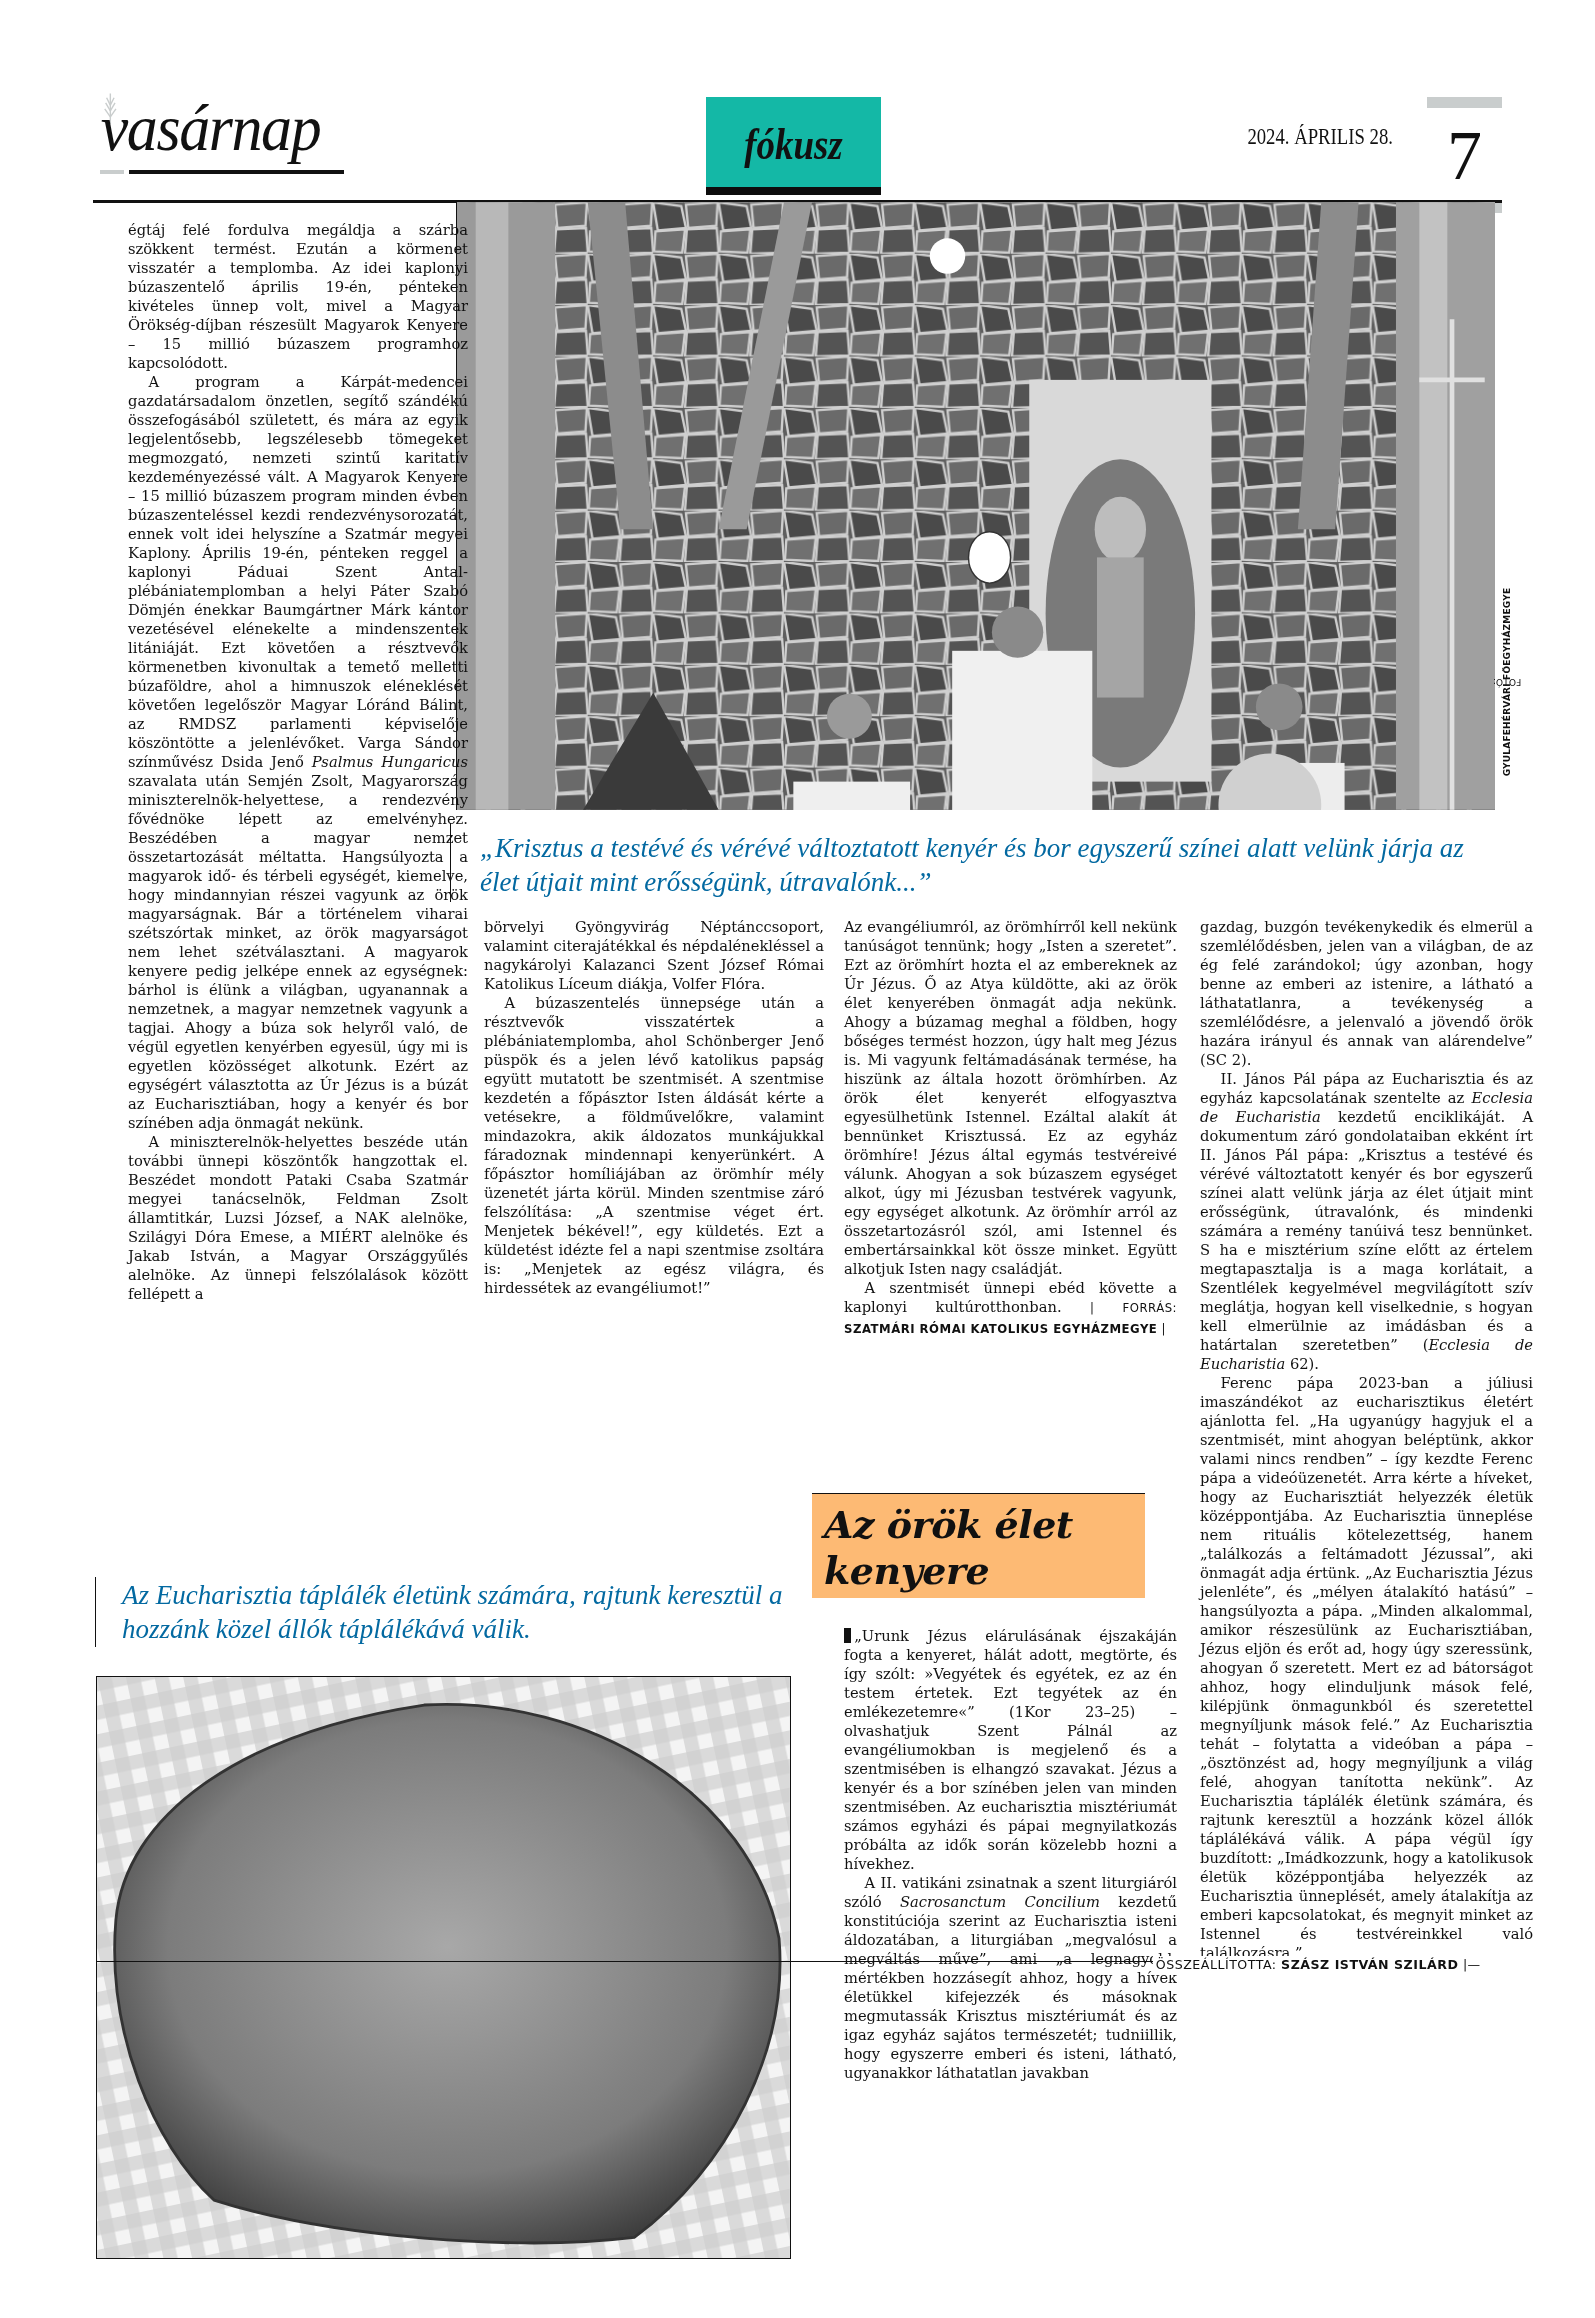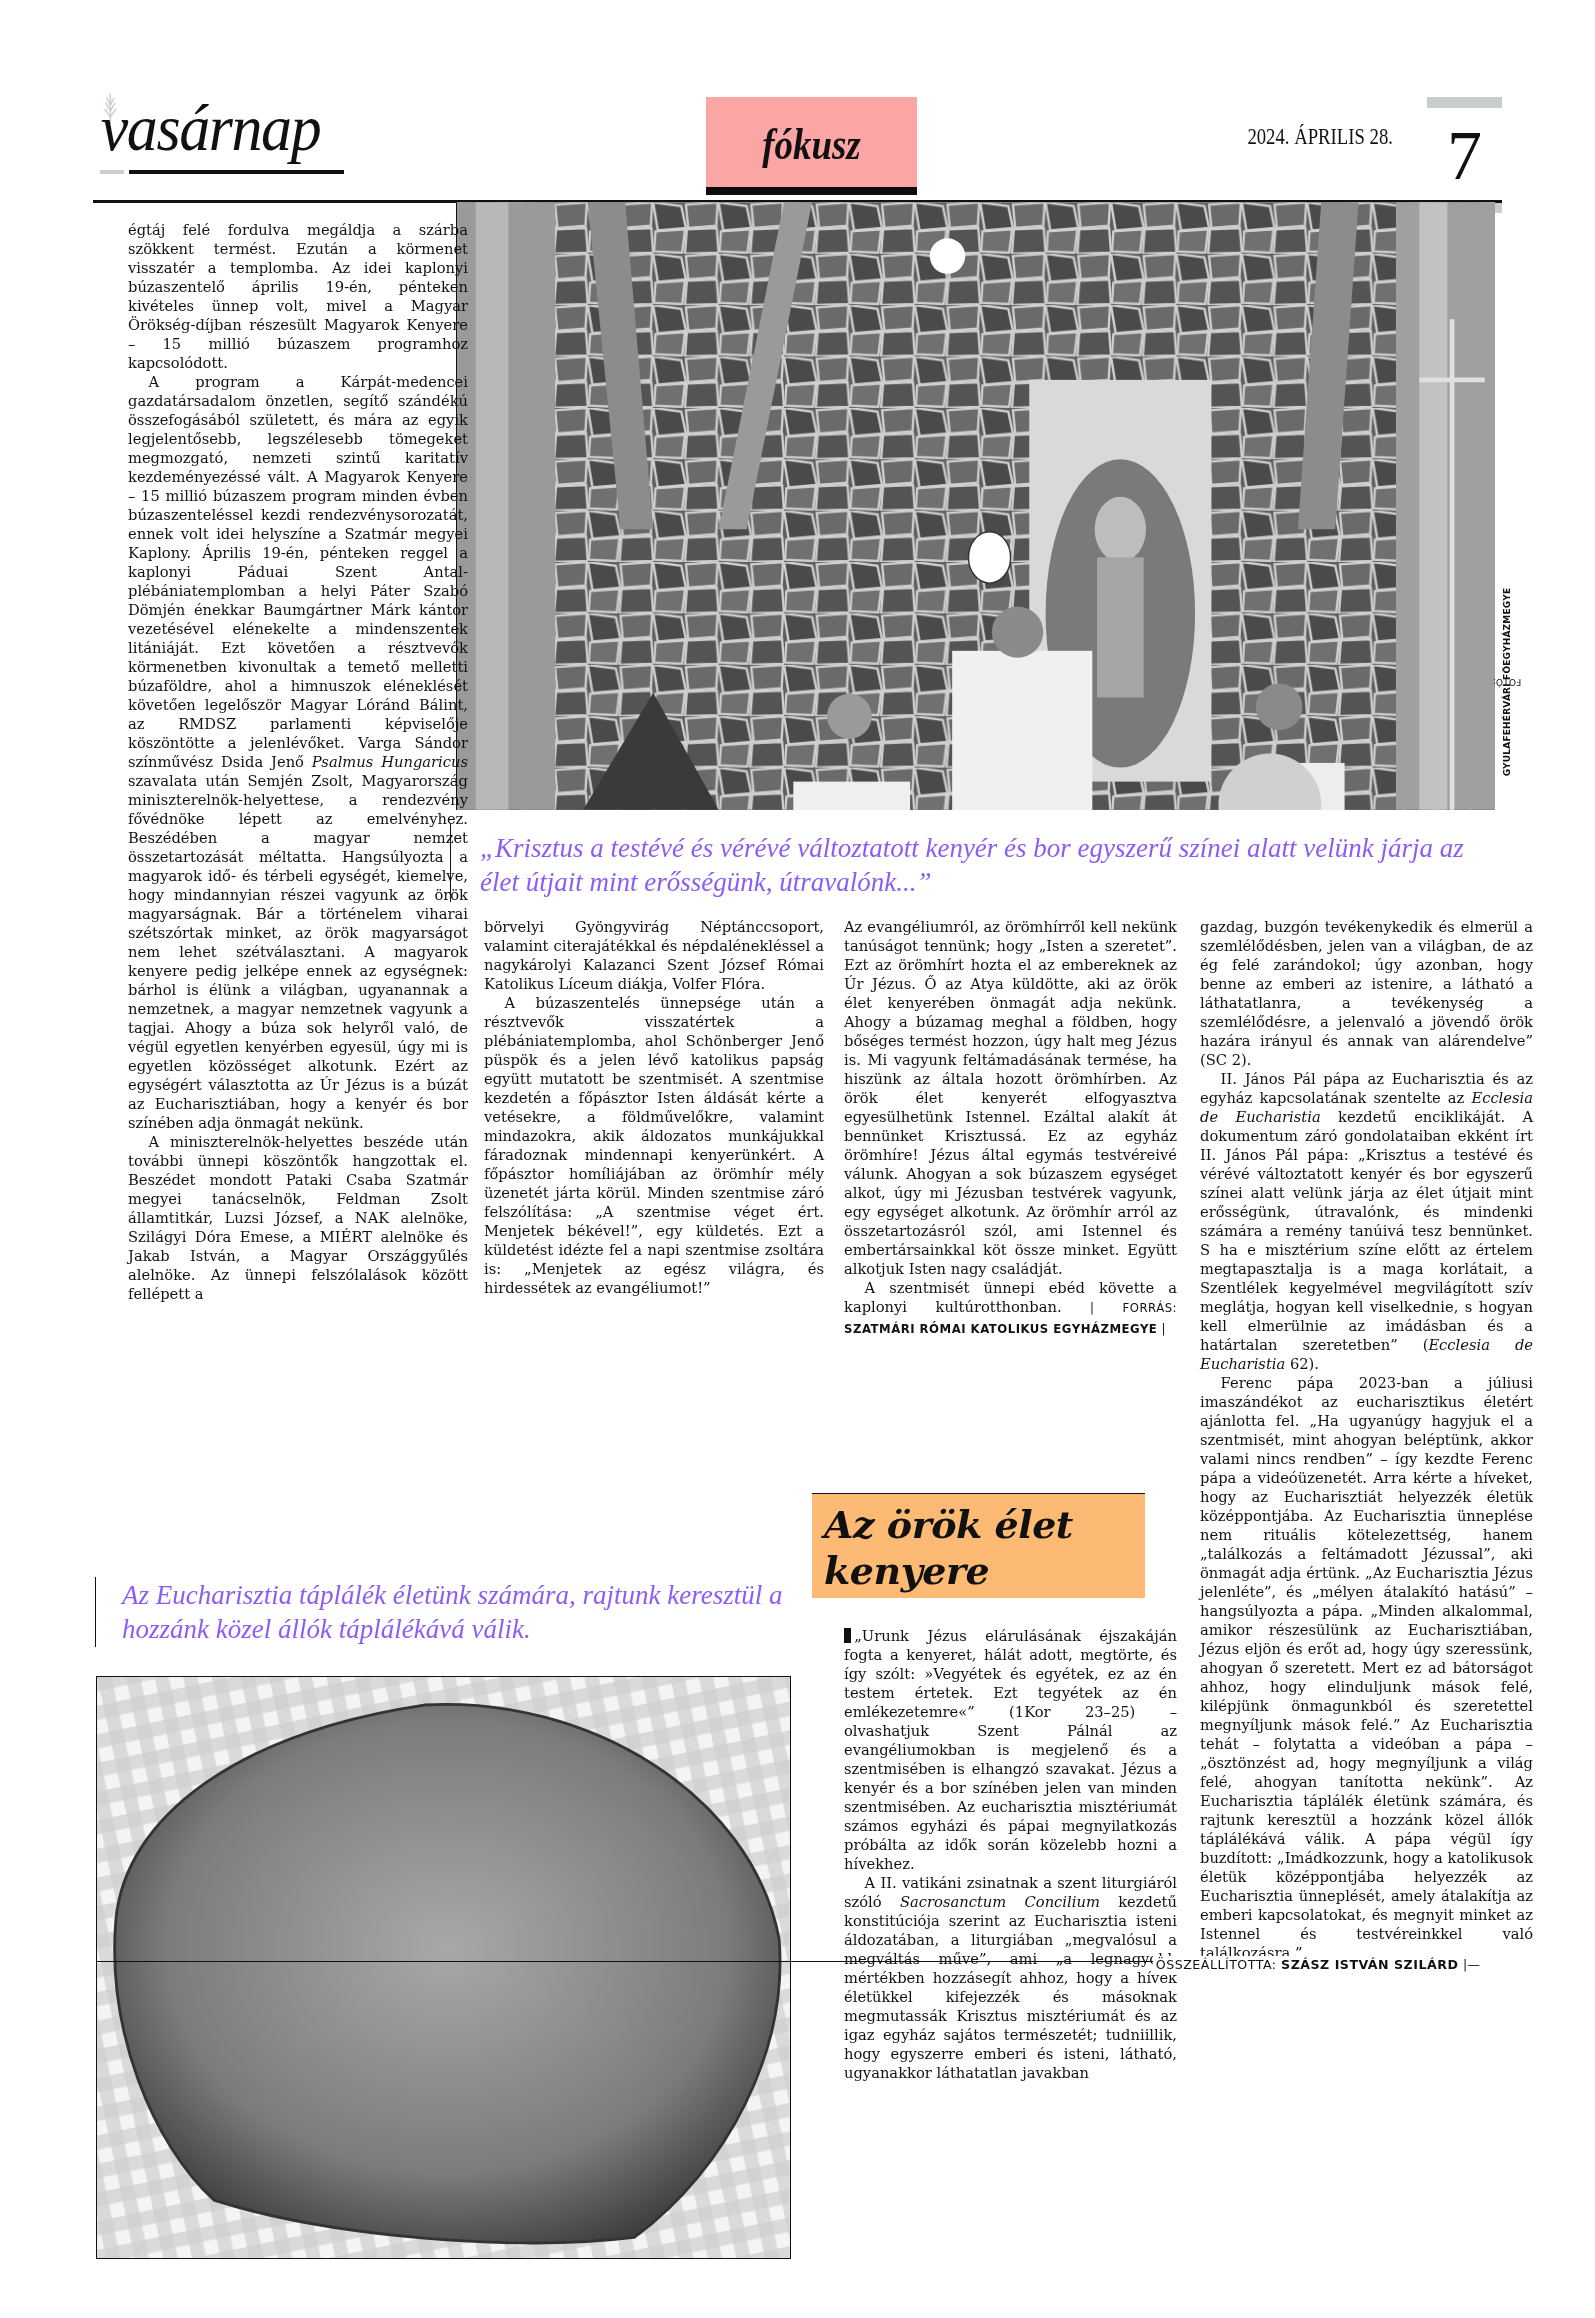--- a/index.html
+++ b/index.html
@@ -4,21 +4,21 @@
 <style>
   html, body { margin:0; padding:0; background:#ffffff; }
   body { width:1595px; height:2319px; position:relative; overflow:hidden; color:#111; font-family:"DejaVu Serif", serif; }
   .abs { position:absolute; }
   
   .logo { left:96px; top:96px; width:262px; height:70px; }
   .logo-text { position:absolute; left:4.7px; top:0; font-family:"Liberation Serif", serif; font-style:italic; font-size:62px; letter-spacing:-1.4px; line-height:65px; color:#111; transform:scaleY(1.05); }
   .logo-underline { position:absolute; left:33px; top:74px; width:215px; height:4.2px; background:#111; }
   .logo-underline-grey { position:absolute; left:3.7px; top:74px; width:24px; height:4.2px; background:#c9cdcd; }
   .logo-wheat { position:absolute; left:4.7px; top:-4.7px; width:18.7px; height:33px; }
-  .section-box { left:706px; top:97px; width:211px; height:98px; background:#fca5a5; }
+  .section-box { left:706px; top:97px; width:175px; height:98px; background:#14b8a6; }
   .section-box .label { position:absolute; left:0; right:0; top:18.7px; text-align:center; font-family:"Liberation Serif", serif; font-style:italic; font-weight:bold; font-size:45px; line-height:56px; transform:scaleX(0.82); }
   .section-box .bar { position:absolute; left:0; right:0; bottom:0; height:8.4px; background:#0d0d0d; }
   .date { left:1206px; top:122px; width:187px; text-align:right; font-family:"Liberation Serif", serif; font-size:24px; line-height:28px; transform:scaleX(0.78); transform-origin:right center; }
   .page-num-block { left:1427px; top:97px; width:75px; height:116px; }
   .page-num-block .bar-top, .page-num-block .bar-bottom { position:absolute; left:0; right:0; height:11.2px; background:#c9cdcd; }
   .page-num-block .bar-top { top:0; } .page-num-block .bar-bottom { bottom:0; }
   .page-num { position:absolute; left:0; right:0; top:24px; text-align:center; font-family:"Liberation Serif", serif; font-size:70px; line-height:70px; font-weight:normal; }
   .top-rule { left:93px; top:200px; width:1409px; height:2.8px; background:#111; }
 
   
@@ -35,21 +35,21 @@
   .source strong { font-weight:bold; }
   .lead-marker { display:inline-block; width:6.5px; height:15px; background:#111; vertical-align:-1.9px; margin-right:3.7px; }
 
   
   .main-photo { left:456px; top:202px; width:1038px; height:608px; border-left:0.9px solid #111; background:#777; overflow:hidden; }
   .photo-credit { left:1498px; top:551px; width:18.7px; height:262px; }
   .photo-credit span { position:absolute; left:50%; top:50%; white-space:nowrap; transform:translate(-50%,-50%) rotate(-90deg); font-family:"DejaVu Sans", sans-serif; font-size:9px; letter-spacing:0.2px; }
   .photo-credit strong { font-weight:bold; }
 
   
-  .pullquote { font-family:"Liberation Serif", serif; font-style:italic; color:#8b5cf6; }
+  .pullquote { font-family:"Liberation Serif", serif; font-style:italic; color:#0369a1; }
   .pq1 { left:450px; top:823px; width:1052px; height:79px; border-left:0.9px solid #111; padding-left:29px; box-sizing:border-box; font-size:27px; line-height:34px; padding-top:8.4px; }
   .pq2 { left:95px; top:1577px; width:696px; height:70px; border-left:0.9px solid #111; padding-left:26px; box-sizing:border-box; font-size:27px; line-height:34px; padding-top:0.9px; }
 
   
   .title-box { left:812px; top:1493px; width:333px; height:104px; background:#fdba74; border-top:1.9px solid #111;font-style:italic; }
   .title-box h2 { margin:0; position:absolute; left:12px; top:8.4px; font-family:"DejaVu Serif", serif; font-weight:bold; font-size:38px; line-height:46px; letter-spacing:-0.5px; }
 
   
   .bread-photo { left:96px; top:1676px; width:695px; height:583px; border:0.9px solid #111; overflow:hidden; background:#e6e6e6; box-sizing:border-box; }
 

